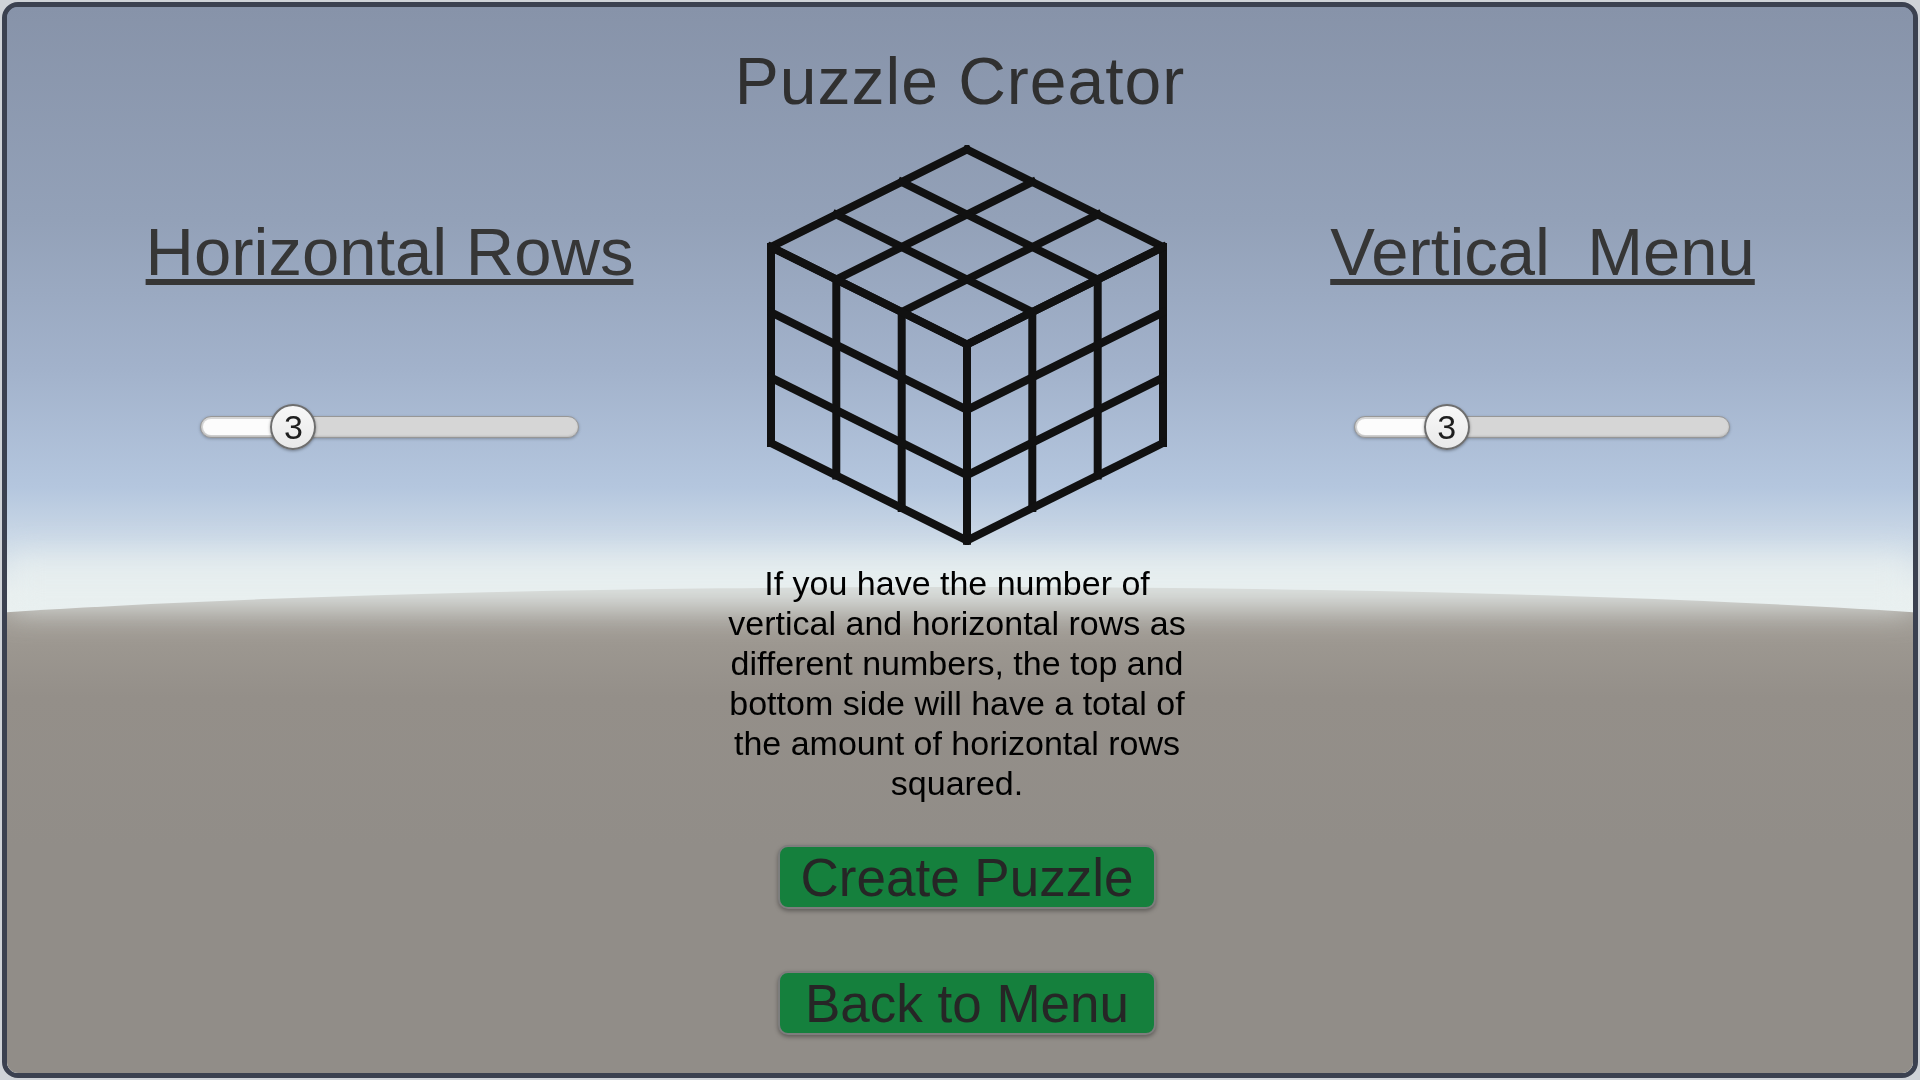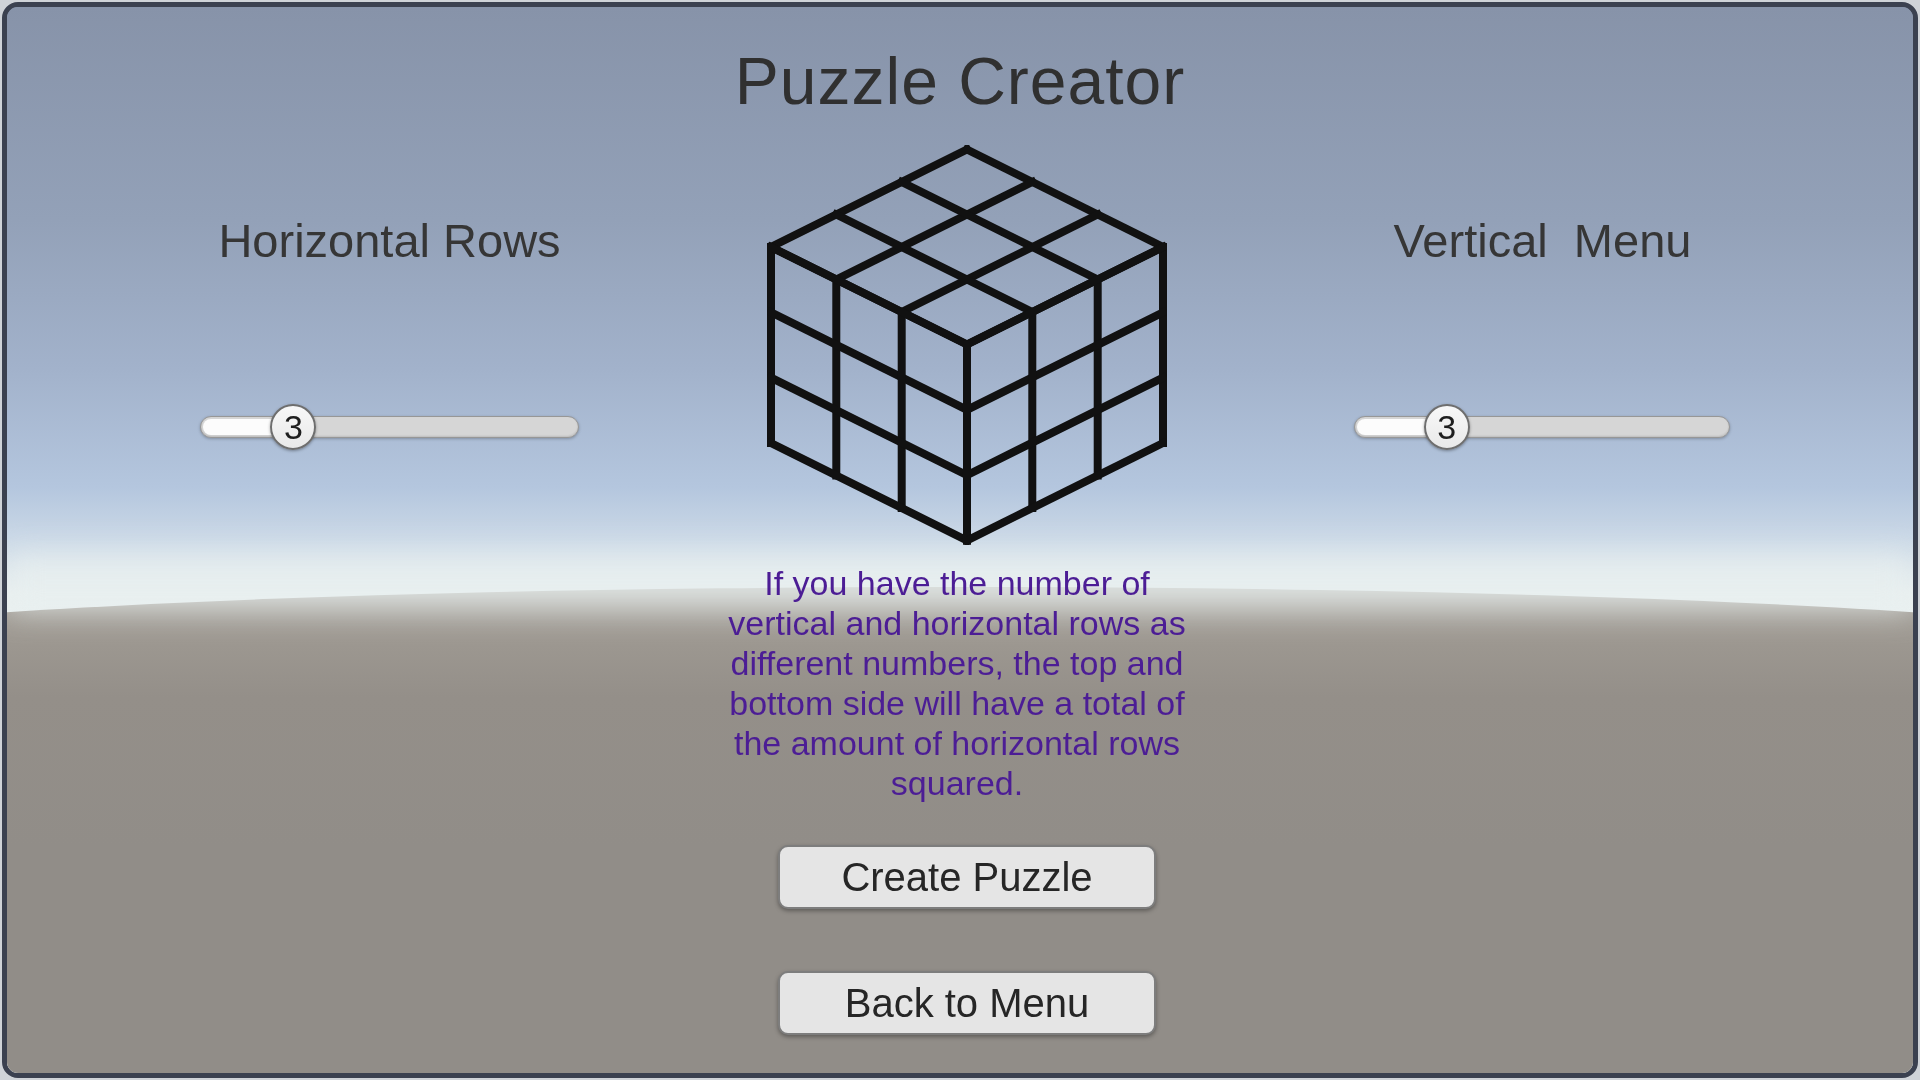--- a/index.html
+++ b/index.html
@@ -28,21 +28,21 @@
   .haze{
     position:absolute;top:548px;left:0;width:100%;height:54px;
     background:#e8efef;filter:blur(16px);opacity:.85;
   }
   .title{
     position:absolute;top:36px;left:0;width:100%;
     text-align:center;font-size:66px;color:#303030;letter-spacing:1px;
   }
   .row-label{
     position:absolute;top:206px;width:645px;
-    text-align:center;font-size:47px;color:#363636;white-space:pre;
+    text-align:center;font-size:67px;color:#363636;white-space:pre;text-decoration:underline;
   }
   .row-label.left{left:60px;}
   .row-label.right{left:1213px;}
   .cube{position:absolute;left:760px;top:138px;width:400px;height:400px;}
   .slider{
     position:absolute;top:409px;height:22px;width:379px;
     border-radius:11px;background:#d6d6d6;border:1px solid #979797;
     box-shadow:0 1px 3px rgba(0,0,0,.25), inset 0 -1px 2px rgba(0,0,0,.12);
     cursor:pointer;
   }
@@ -56,29 +56,29 @@
     position:absolute;top:-13px;left:calc(24.5% - 23px);
     width:46px;height:46px;border-radius:50%;
     background:linear-gradient(#f8f8f8,#e9e9e9);
     border:2px solid #6e6e6e;
     box-shadow:0 1px 3px rgba(0,0,0,.35);
     display:flex;align-items:center;justify-content:center;
     font-size:34px;color:#1f1f1f;cursor:grab;
   }
   .description{
     position:absolute;left:650px;top:556px;width:600px;
-    text-align:center;font-size:34px;line-height:40px;color:#4c1d95;
+    text-align:center;font-size:34px;line-height:40px;color:#000000;
     white-space:pre-line;
   }
   .btn{
     position:absolute;left:771px;width:378px;height:64px;
-    background:#e5e5e5;border:2px solid #7d7d7d;border-radius:10px;
+    background:#15803d;border:2px solid #7d7d7d;border-radius:10px;
     box-shadow:0 2px 4px rgba(0,0,0,.35);
     font-family:"Liberation Sans", sans-serif;
-    font-size:40px;color:#262626;cursor:pointer;
+    font-size:53px;color:#262626;cursor:pointer;
     display:flex;align-items:center;justify-content:center;padding:0;
   }
   .btn.create{top:838px;}
   .btn.back{top:964px;text-align:right;}
 </style>
 </head>
 <body>
 
 <div class="frame">
   <div class="screen">

